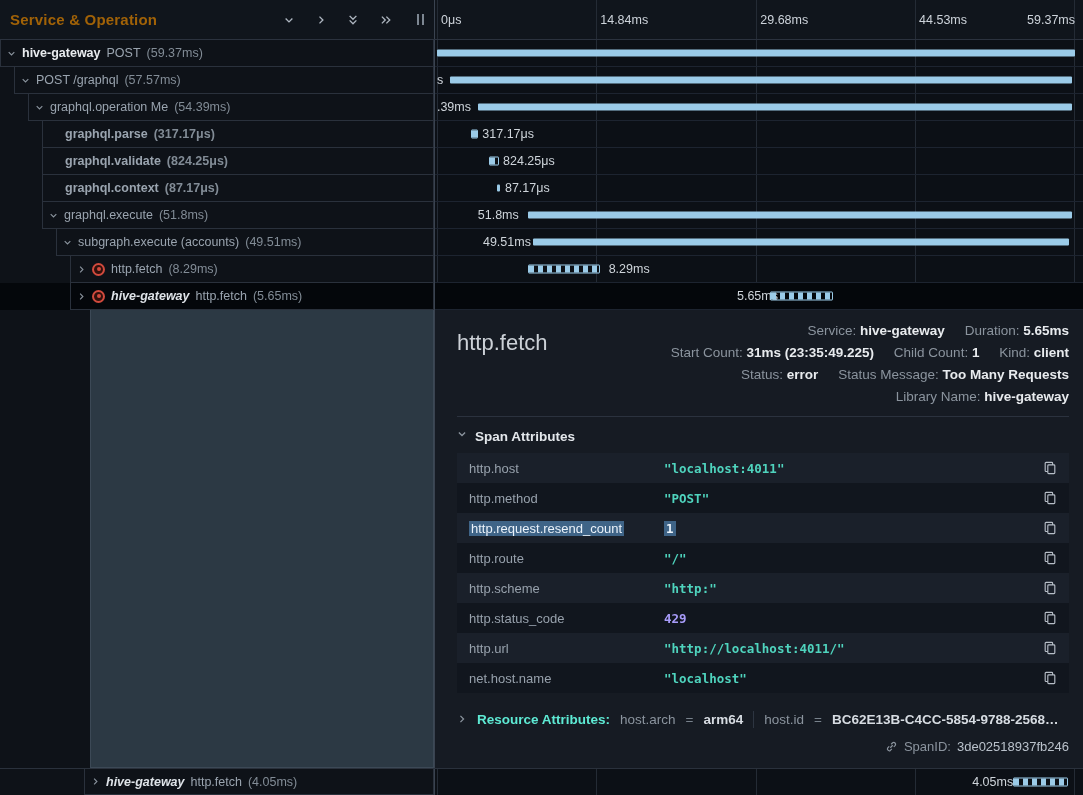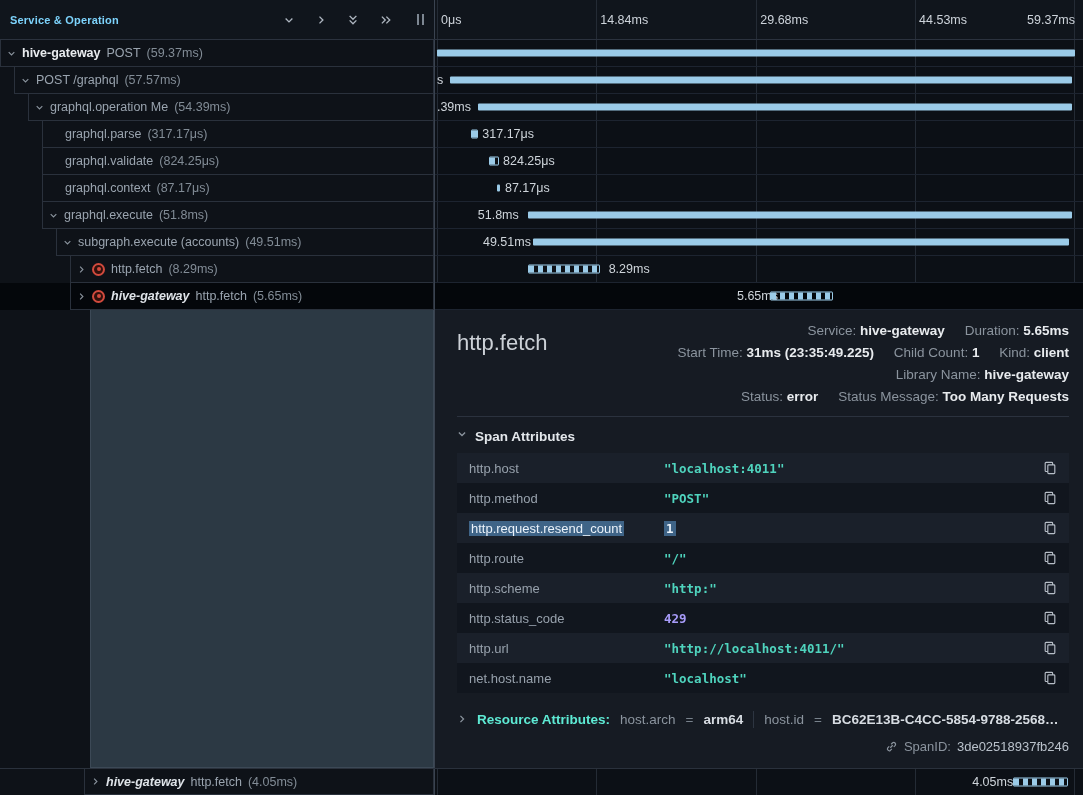--- a/index.html
+++ b/index.html
@@ -7,38 +7,38 @@
   body {
     width:1083px; height:795px; overflow:hidden;
     background:#0c1016; color:#9aa4af;
     font-family:"Liberation Sans", sans-serif;
   }
   .app { display:flex; flex-direction:column; width:1083px; height:795px; }
 
   
   .top { display:flex; height:40px; flex:0 0 40px; background:#10151c; border-bottom:1px solid #2b323e; }
   .hdr-left { width:435px; flex:0 0 435px; display:flex; align-items:center; padding:0 10px; border-right:1px solid #3a4350; }
-  .hdr-title { font-size:11px; font-weight:700; color:#7dd3fc; letter-spacing:.2px; }
+  .hdr-title { font-size:15px; font-weight:700; color:#a16207; letter-spacing:.2px; }
   .hdr-icons { margin-left:auto; display:flex; align-items:center; gap:20px; color:#aeb6c0; }
   .icon { display:inline-flex; align-items:center; justify-content:center; }
   .handle { display:inline-flex; gap:3px; margin-left:4px; }
   .handle i { width:2px; height:11px; background:#7d8792; display:block; }
   .hdr-right { flex:1; position:relative; }
   .time-label { position:absolute; top:50%; transform:translateY(-50%); font-size:12.5px; color:#cdd3da; white-space:nowrap; }
 
   
   .mid { display:flex; flex:1; min-height:0; }
   .mid-left { width:435px; flex:0 0 435px; display:flex; flex-direction:column; background:#0e1218; border-right:1px solid #3a4350; }
   .mid-right { flex:1; display:flex; flex-direction:column; position:relative; background:#0c1016; }
 
   
   .trow { height:27px; flex:0 0 27px; position:relative; }
   .trow.sel-row { background:#04070b; }
   .tbox { height:100%; border:1px solid #2a313c; border-top:none; display:flex; align-items:center; gap:6px; padding:0 6px; font-size:12.5px; white-space:nowrap; overflow:hidden; }
-  .leaf .tbox { padding-left:22px; }
+  .leaf .tbox { padding-left:22px;font-weight:bold; }
   .chev { color:#8b949e; display:inline-flex; flex:0 0 auto; }
   .svc { font-weight:700; color:#e9ecef; }
   .svc-it { font-weight:700; font-style:italic; color:#dfe4e9; }
   .lbl { color:#9aa4af; }
   .dur { color:#828c96; }
   .err-icon { width:13px; height:13px; flex:0 0 13px; border-radius:50%; border:2px solid #d14a3d; background:#31100c; position:relative; }
   .err-icon::after { content:""; position:absolute; left:50%; top:50%; width:4px; height:4px; margin:-2px 0 0 -2px; border-radius:50%; background:#d14a3d; }
 
   .expand-fill { flex:1; position:relative; }
   .expand-box { position:absolute; left:90px; right:0; top:0; bottom:0; background:#2c3944; border:1px solid #3c4956; border-top:none; }
@@ -305,30 +305,30 @@
 
       <div class="detail">
         <div class="detail-top">
           <div class="dt-title">http.fetch</div>
           <div class="meta">
             <div>
               <span class="pair"><span>Service:</span> <b>hive-gateway</b></span>
               <span class="pair"><span>Duration:</span> <b>5.65ms</b></span>
             </div>
             <div>
-              <span class="pair"><span>Start Time:</span> <b>31ms (23:35:49.225)</b></span>
+              <span class="pair"><span>Start Count:</span> <b>31ms (23:35:49.225)</b></span>
               <span class="pair"><span>Child Count:</span> <b>1</b></span>
               <span class="pair"><span>Kind:</span> <b>client</b></span>
             </div>
             <div>
-              <span class="pair"><span>Library Name:</span> <b>hive-gateway</b></span>
+              <span class="pair"><span>Status:</span> <b>error</b></span>
+              <span class="pair"><span>Status Message:</span> <b>Too Many Requests</b></span>
             </div>
             <div>
-              <span class="pair"><span>Status:</span> <b>error</b></span>
-              <span class="pair"><span>Status Message:</span> <b>Too Many Requests</b></span>
+              <span class="pair"><span>Library Name:</span> <b>hive-gateway</b></span>
             </div>
           </div>
         </div>
         <div class="divider"></div>
 
         <div class="sect-head">
           <span class="chev">
               <svg width="10" height="10" viewBox="0 0 16 16" fill="none" stroke="currentColor" stroke-width="2">
                 <path d="M3 5.5l5 5 5-5"></path>
               </svg>

